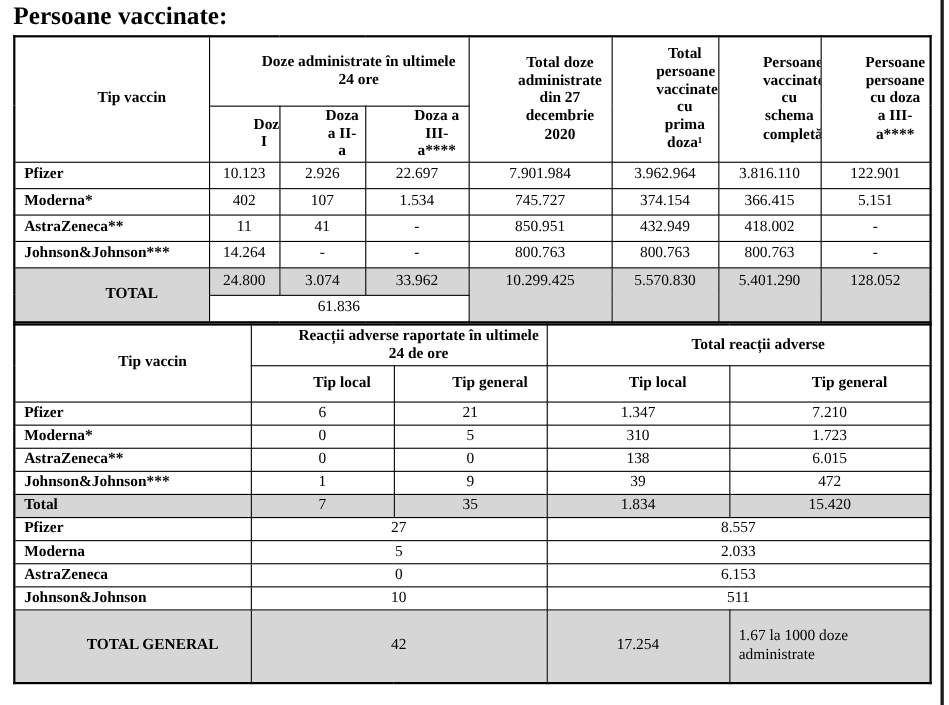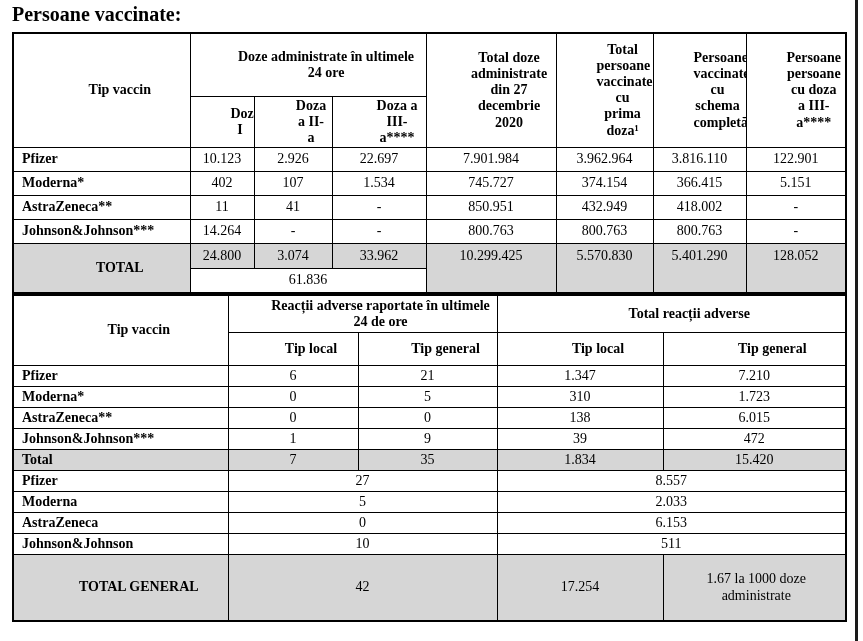--- a/index.html
+++ b/index.html
@@ -14,21 +14,21 @@
     box-sizing: border-box;
     padding: 4px 0 0 12px;
   }
   .page-right-border {
     position: absolute;
     top: 0; bottom: 0; right: 5px;
     width: 3px;
     background: #1a1a1a;
   }
   .section-title {
-    font-size: 20px;
+    font-size: 23px;
     line-height: 21px;
     font-weight: bold;
     margin: 0 0 7px 0;
   }
   .section-title.second { margin: 7px 0 5px 0; }
   table {
     border-collapse: collapse;
     table-layout: fixed;
     width: 833px;
     border: 2px solid #000000;
@@ -45,21 +45,21 @@
   }
   td.hdr { font-weight: bold; padding-left: 40px; }
   td.lab {
     font-weight: bold;
     text-align: left;
     padding-left: 8px;
   }
   td.bold { font-weight: normal; margin-top: 48px; }
   td.gray { background: #d6d6d6; }
   td.vtop { vertical-align: top; padding-top: 4px; }
-  td.wrapleft { text-align: center; padding-left: 8px; line-height: 1.2; }
+  td.wrapleft { text-align: left; padding-left: 8px; line-height: 1.2; }
 </style>
 </head>
 <body>
 
 <div class="page">
   <div class="page-right-border"></div>
 
   <div class="section-title">Persoane vaccinate:</div>
 
   <table>

